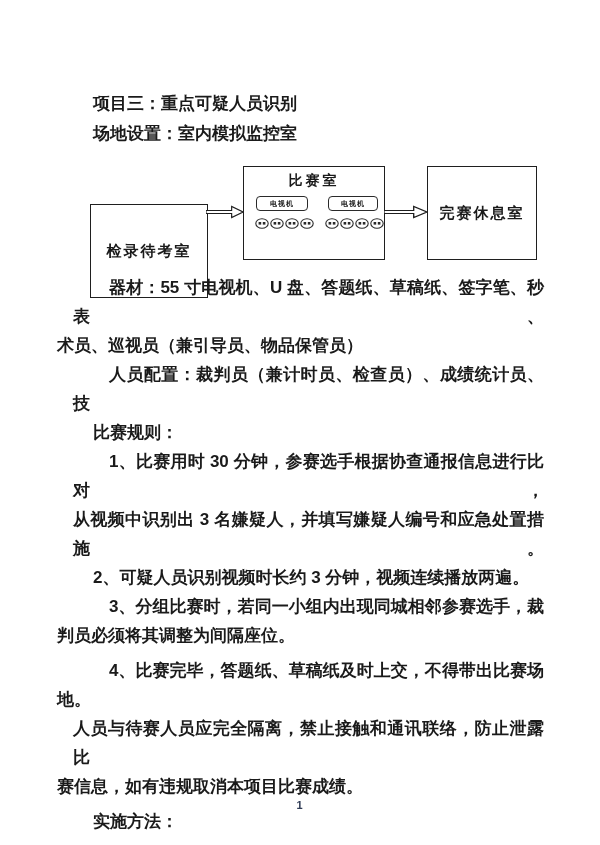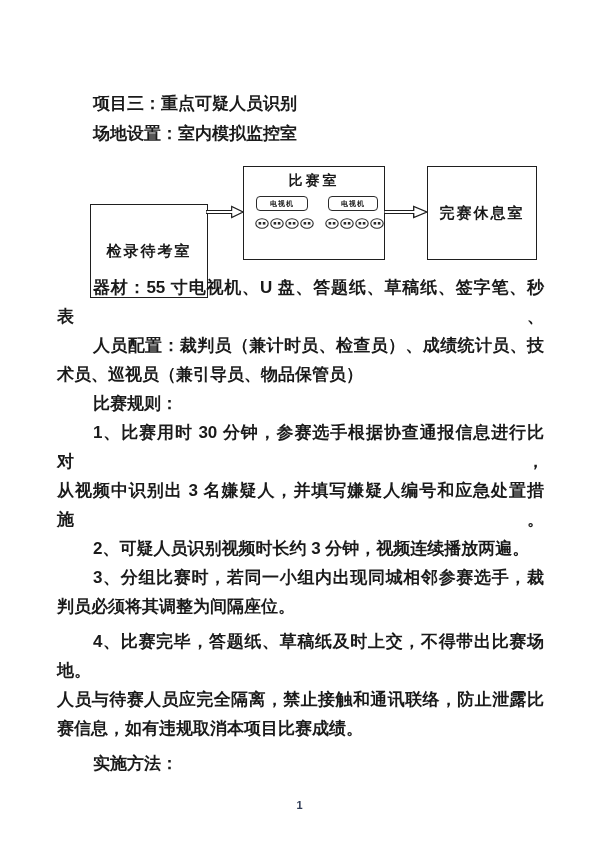--- a/index.html
+++ b/index.html
@@ -95,21 +95,21 @@
   .body-text {
     position: absolute;
     left: 57px;
     top: 273px;
     width: 487px;
     font-size: 17px;
     line-height: 29px;
   }
   .bline { text-align: left; }
   .bline.indent { text-indent: 36px; }
-  .bline.fill { text-align: justify; text-align-last: justify; }
+  .bline.fill { text-align: justify; text-align-last: justify; margin-left: 16px; }
   .bline.gap { margin-top: 6px; }
 
   
   .page-number {
     position: absolute;
     left: 0;
     top: 799px;
     width: 100%;
     text-align: center;
     font-size: 11px;
@@ -201,22 +201,22 @@
       </svg>
     </div>
 
     <div class="room room-right">
       <span>完赛休息室</span>
     </div>
   </div>
 
   <div class="body-text">
     <div class="bline indent fill">器材：55 寸电视机、U 盘、答题纸、草稿纸、签字笔、秒表、</div>
+    <div class="bline">术员、巡视员（兼引导员、物品保管员）</div>
     <div class="bline indent fill">人员配置：裁判员（兼计时员、检查员）、成绩统计员、技</div>
-    <div class="bline">术员、巡视员（兼引导员、物品保管员）</div>
     <div class="bline indent">比赛规则：</div>
     <div class="bline indent fill">1、比赛用时 30 分钟，参赛选手根据协查通报信息进行比对，</div>
     <div class="bline fill">从视频中识别出 3 名嫌疑人，并填写嫌疑人编号和应急处置措施。</div>
     <div class="bline indent">2、可疑人员识别视频时长约 3 分钟，视频连续播放两遍。</div>
     <div class="bline indent fill">3、分组比赛时，若同一小组内出现同城相邻参赛选手，裁</div>
     <div class="bline">判员必须将其调整为间隔座位。</div>
     <div class="bline indent fill gap">4、比赛完毕，答题纸、草稿纸及时上交，不得带出比赛场</div>
     <div class="bline">地。</div>
     <div class="bline fill">人员与待赛人员应完全隔离，禁止接触和通讯联络，防止泄露比</div>
     <div class="bline">赛信息，如有违规取消本项目比赛成绩。</div>

